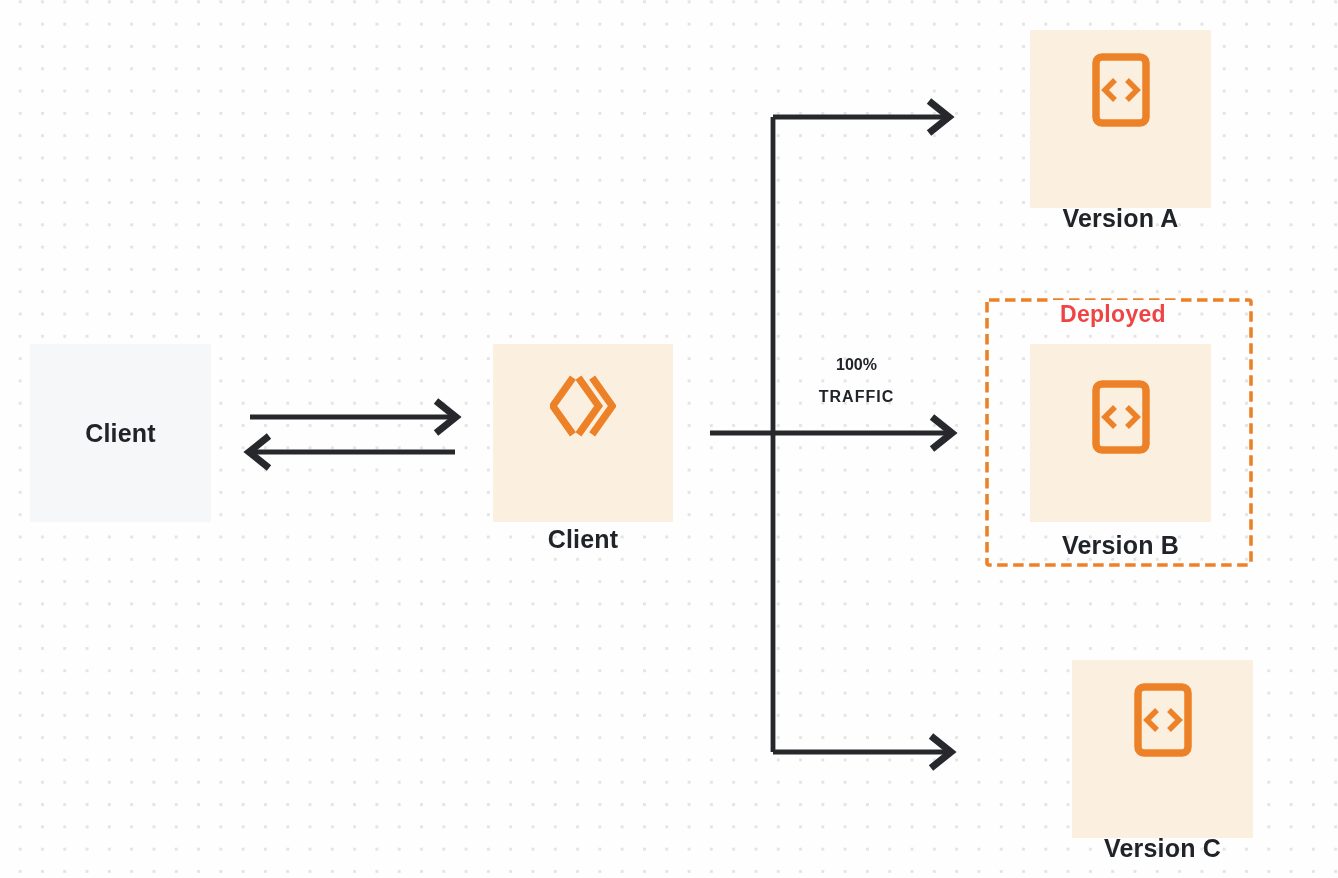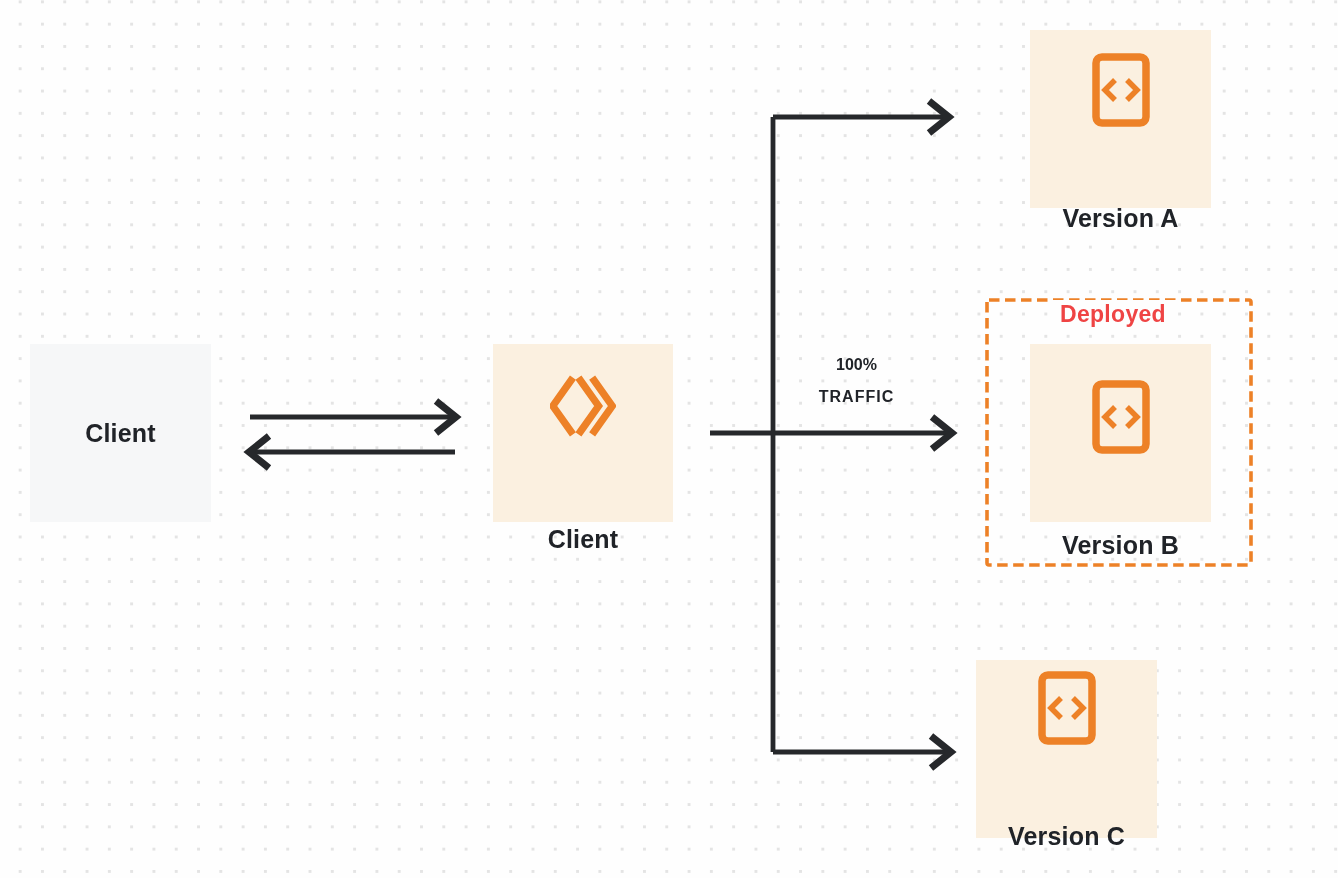--- a/index.html
+++ b/index.html
@@ -45,21 +45,21 @@
     letter-spacing: 0.2px;
   }
 
   .node-gray  { background: #F6F7F8; justify-content: center; }
   .node-cream { background: #FBF0E0; }
 
   .node-client { left: 30px;  top: 344px; }
   .node-worker { left: 493px; top: 344px; width: 180px; padding-top: 30px; }
   .node-version-a { left: 1030px; top: 30px;  padding-top: 23px; }
   .node-version-b { left: 1030px; top: 344px; padding-top: 36px; }
-  .node-version-c { left: 976px; top: 660px; padding-top: 23px; justify-content: center; }
+  .node-version-c { left: 1072px; top: 660px; padding-top: 23px; }
 
   .node-worker .icon-wrap { height: 64px; display: flex; align-items: center; }
   .node-worker .label { margin-top: 38px; }
 
   .version-icon-wrap { height: 74px; }
   .node-cream .version-label { margin-top: 28px; }
 
   .traffic-label {
     position: absolute;
     left: 786px;

